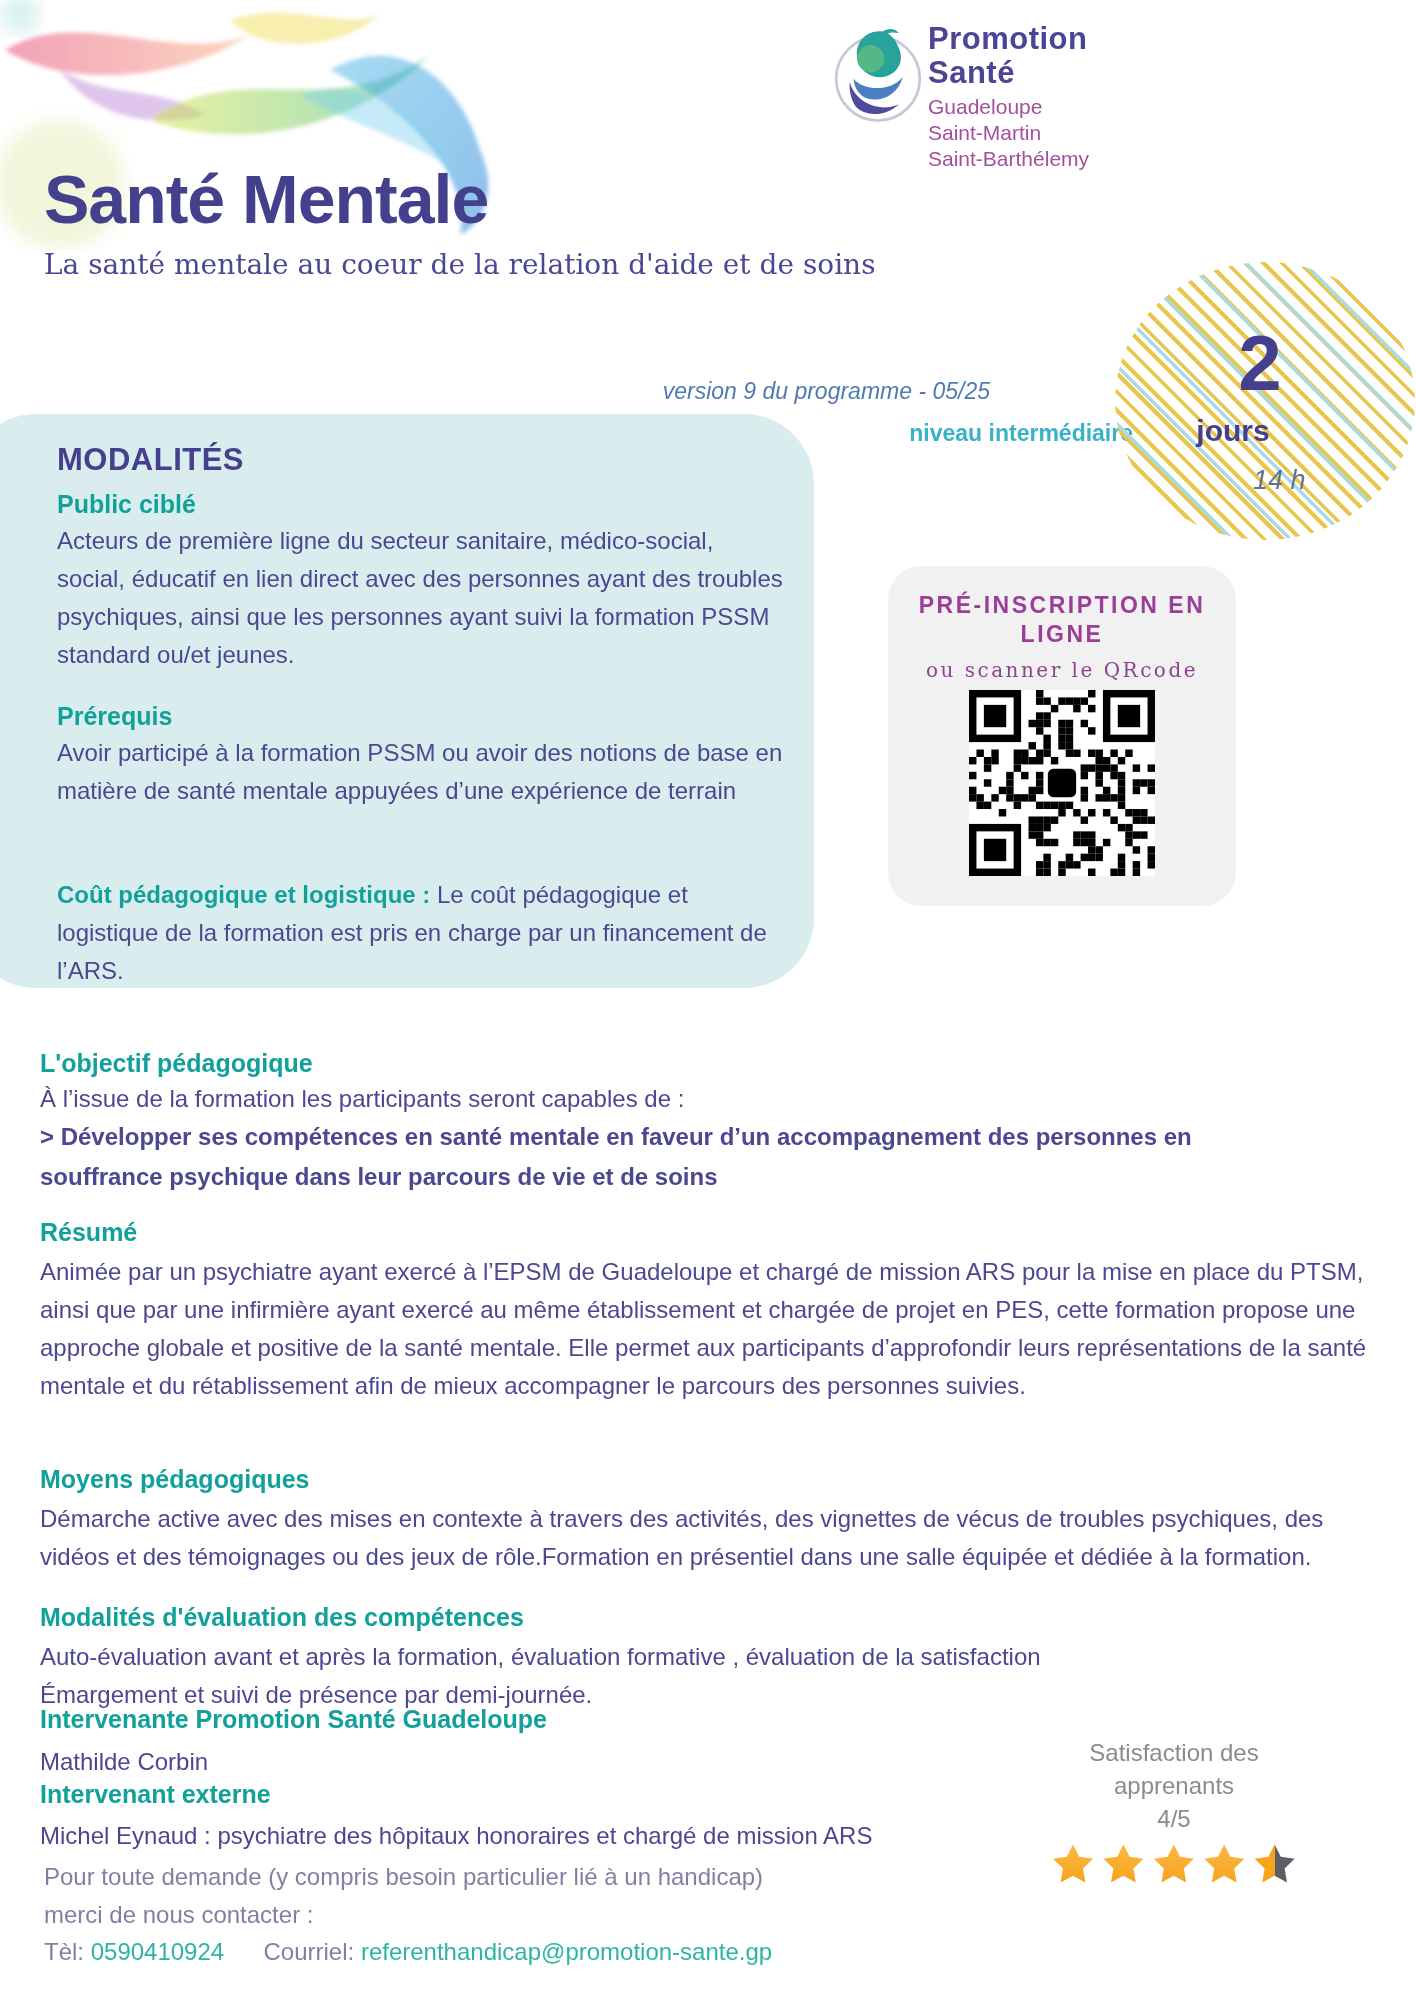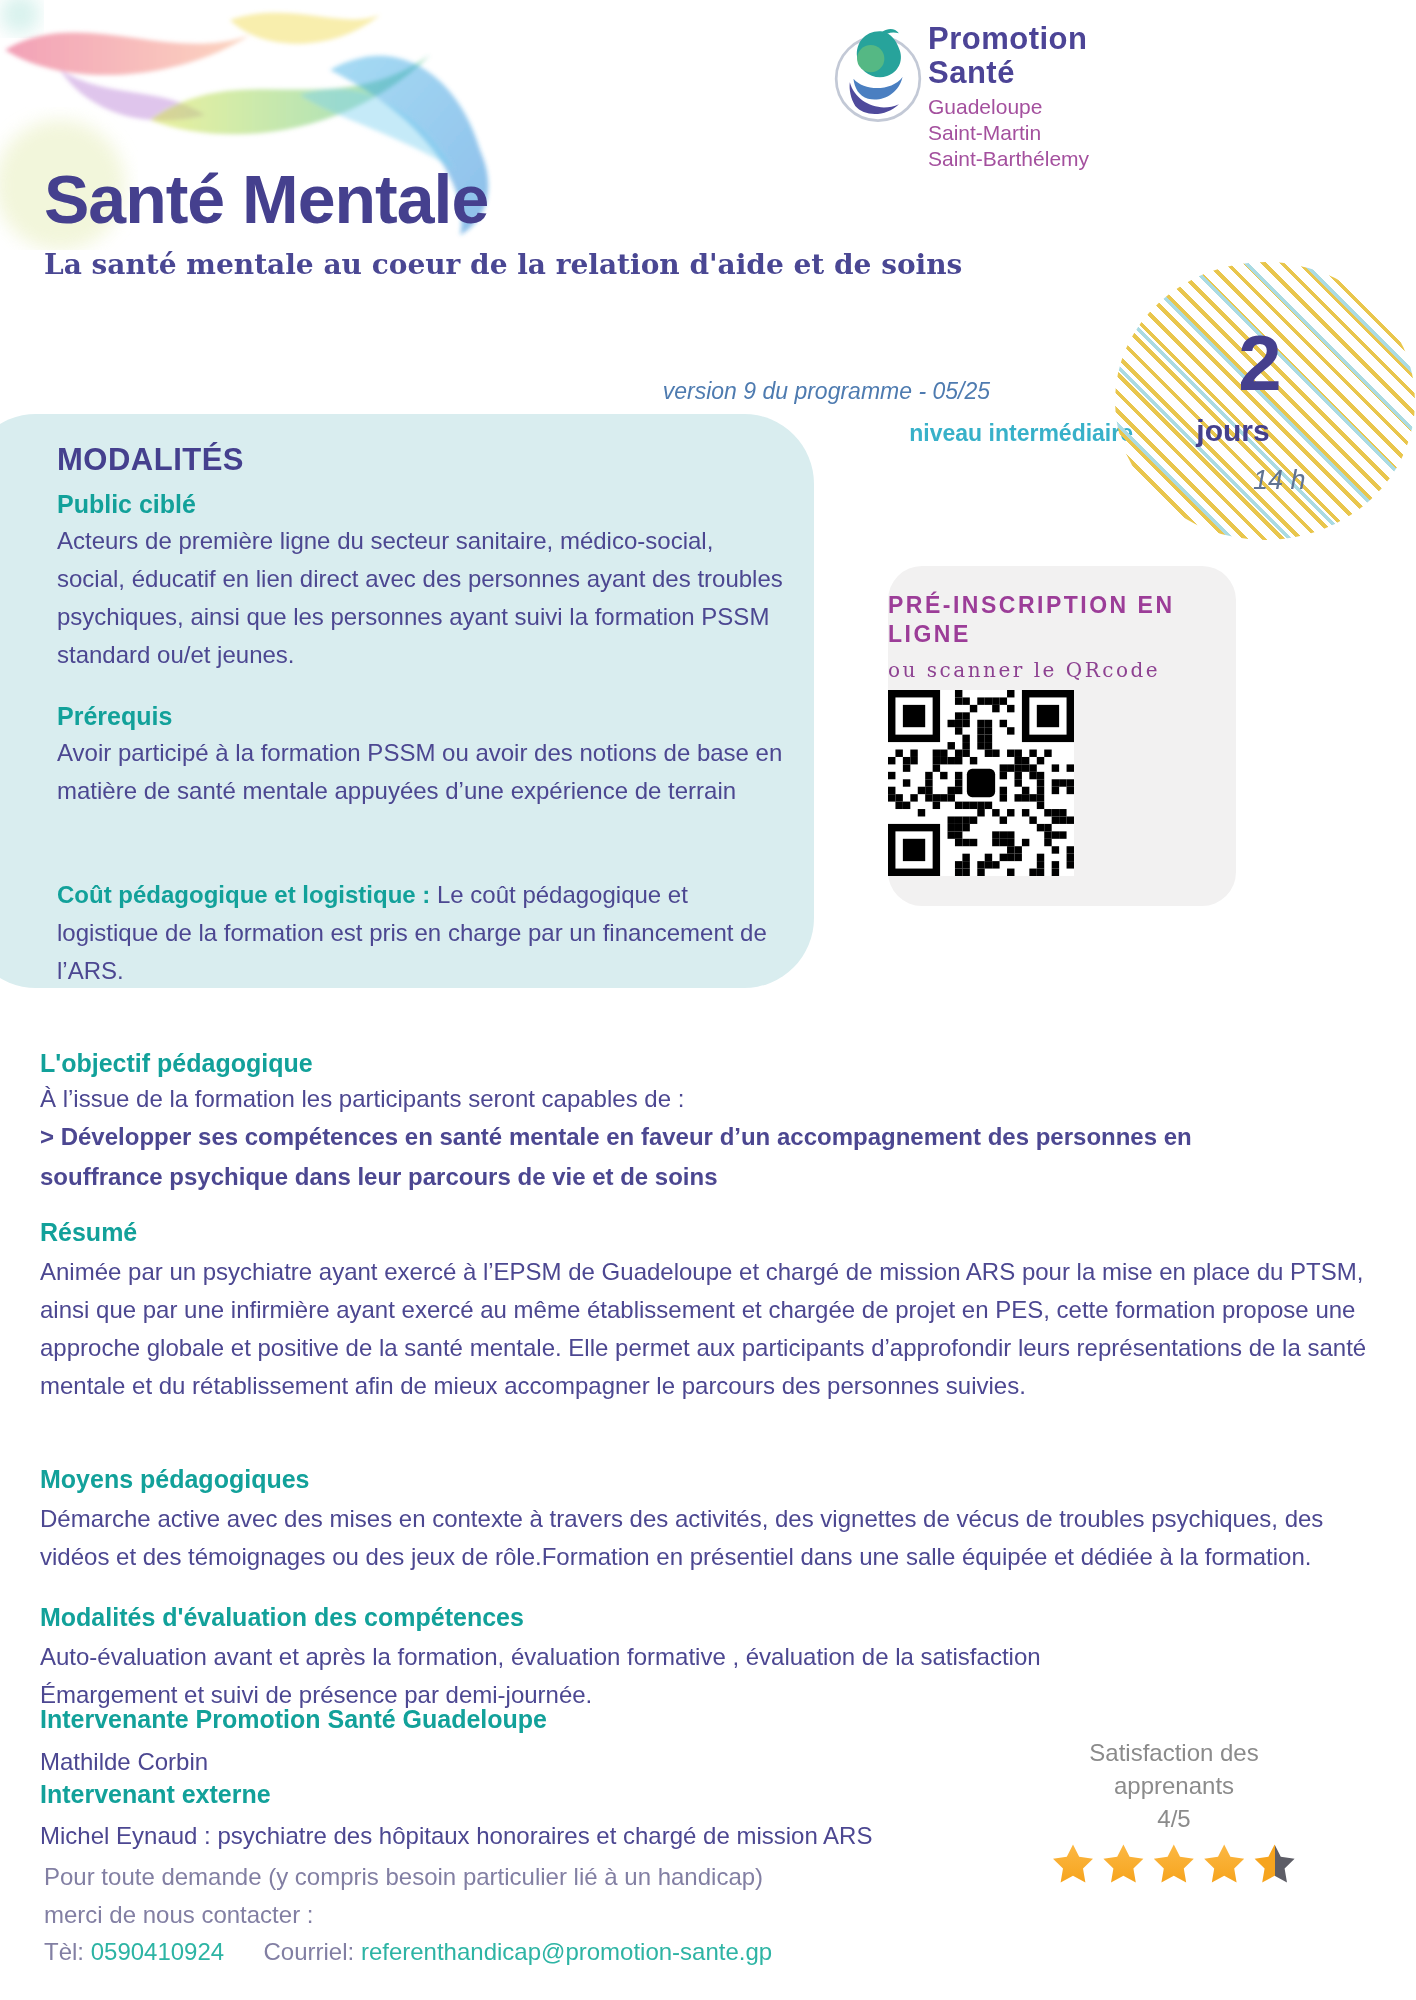--- a/index.html
+++ b/index.html
@@ -15,40 +15,40 @@
   .page{position:relative;width:1416px;height:2000px;overflow:hidden;background:#fff}
 
   .decoration{position:absolute;left:0;top:0;z-index:0}
 
   .logo{position:absolute;left:828px;top:22px;display:flex;align-items:flex-start;z-index:2}
   .logo-text{display:flex;flex-direction:column}
   .logo-name{font-size:31px;line-height:34px;font-weight:800;color:var(--logo-purple);letter-spacing:.5px}
   .logo-regions{margin-top:4px;font-size:21px;line-height:26px;font-weight:400;color:var(--logo-magenta)}
 
   .title{position:absolute;left:44px;top:160px;font-size:68px;font-weight:800;letter-spacing:-1px;color:var(--indigo);z-index:1}
-  .subtitle{position:absolute;left:44px;top:248px;font-family:"DejaVu Serif","Liberation Serif",serif;font-weight:700;font-size:28px;color:#4a4793;z-index:1}
+  .subtitle{position:absolute;left:44px;top:248px;font-family:"DejaVu Serif","Liberation Serif",serif;font-weight:400;font-size:28px;color:#4a4793;z-index:1}
   .version{position:absolute;right:426px;top:378px;font-size:23px;font-style:italic;color:var(--steel)}
   .level{position:absolute;right:283px;top:420px;font-size:23px;font-weight:700;color:var(--cyan)}
 
   .badge{position:absolute;left:1115px;top:262px;width:300px;height:278px;border-radius:50%;
     background:
       repeating-linear-gradient(45deg, var(--badge-blue) 0 3px, transparent 3px 41px),
       repeating-linear-gradient(45deg, var(--badge-yellow) 0 4px, transparent 4px 13px);
     z-index:1}
   .badge-num{position:absolute;left:0;right:10px;top:62px;text-align:center;font-size:78px;line-height:1;font-weight:800;color:var(--indigo)}
   .badge-unit{position:absolute;left:0;right:64px;top:152px;text-align:center;font-size:30px;font-weight:700;color:var(--indigo)}
   .badge-hours{position:absolute;left:138px;top:203px;font-size:27px;font-style:italic;color:var(--hours)}
 
   .mintbox{position:absolute;left:-34px;top:414px;width:848px;height:574px;background:var(--mint);border-radius:70px;z-index:1}
   .mintbox h2{position:absolute;left:91px;top:28px;font-size:31px;font-weight:800;letter-spacing:.5px;color:var(--indigo)}
   .m-head{position:absolute;left:91px;font-size:25px;font-weight:700;color:var(--teal)}
   .m-body{position:absolute;left:91px;font-size:24px;line-height:38px;color:var(--body)}
   .m-inline-head{font-weight:700;color:var(--teal)}
 
-  .graybox{position:absolute;left:888px;top:566px;width:348px;height:340px;background:var(--graybox);border-radius:34px;z-index:1;}
+  .graybox{position:absolute;left:888px;top:566px;width:348px;height:340px;background:var(--graybox);border-radius:34px;z-index:1;text-align:center}
   .pre-title{margin-top:26px;font-size:23px;font-weight:800;letter-spacing:2.5px;color:var(--magenta)}
   .pre-sub{margin-top:10px;font-family:"DejaVu Serif","Liberation Serif",serif;font-size:20px;letter-spacing:2.5px;color:var(--magenta2)}
   .qr{margin-top:8px;display:inline-block;line-height:0}
 
   .sec-head{position:absolute;left:40px;font-size:25px;font-weight:700;color:var(--teal);z-index:1}
   .sec-body{position:absolute;left:40px;font-size:24px;line-height:38px;color:var(--body);z-index:1}
   .bold{font-weight:700}
   .preline{white-space:pre-line}
 
   .satisfaction{position:absolute;left:1040px;top:1736px;width:268px;text-align:center;z-index:1}

